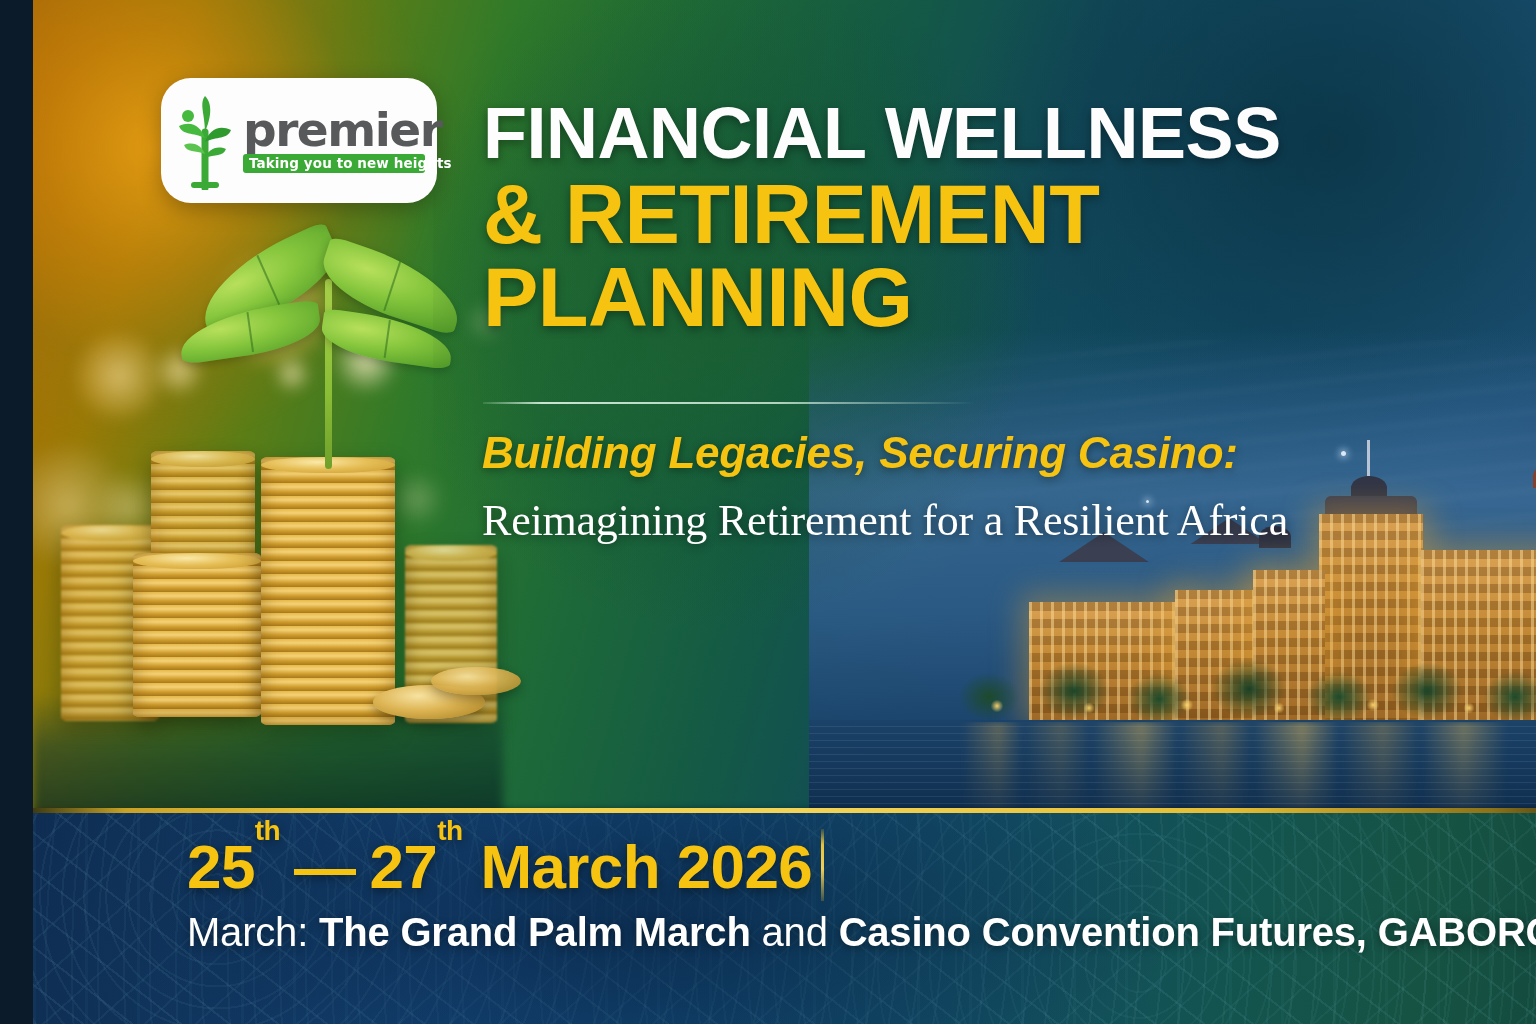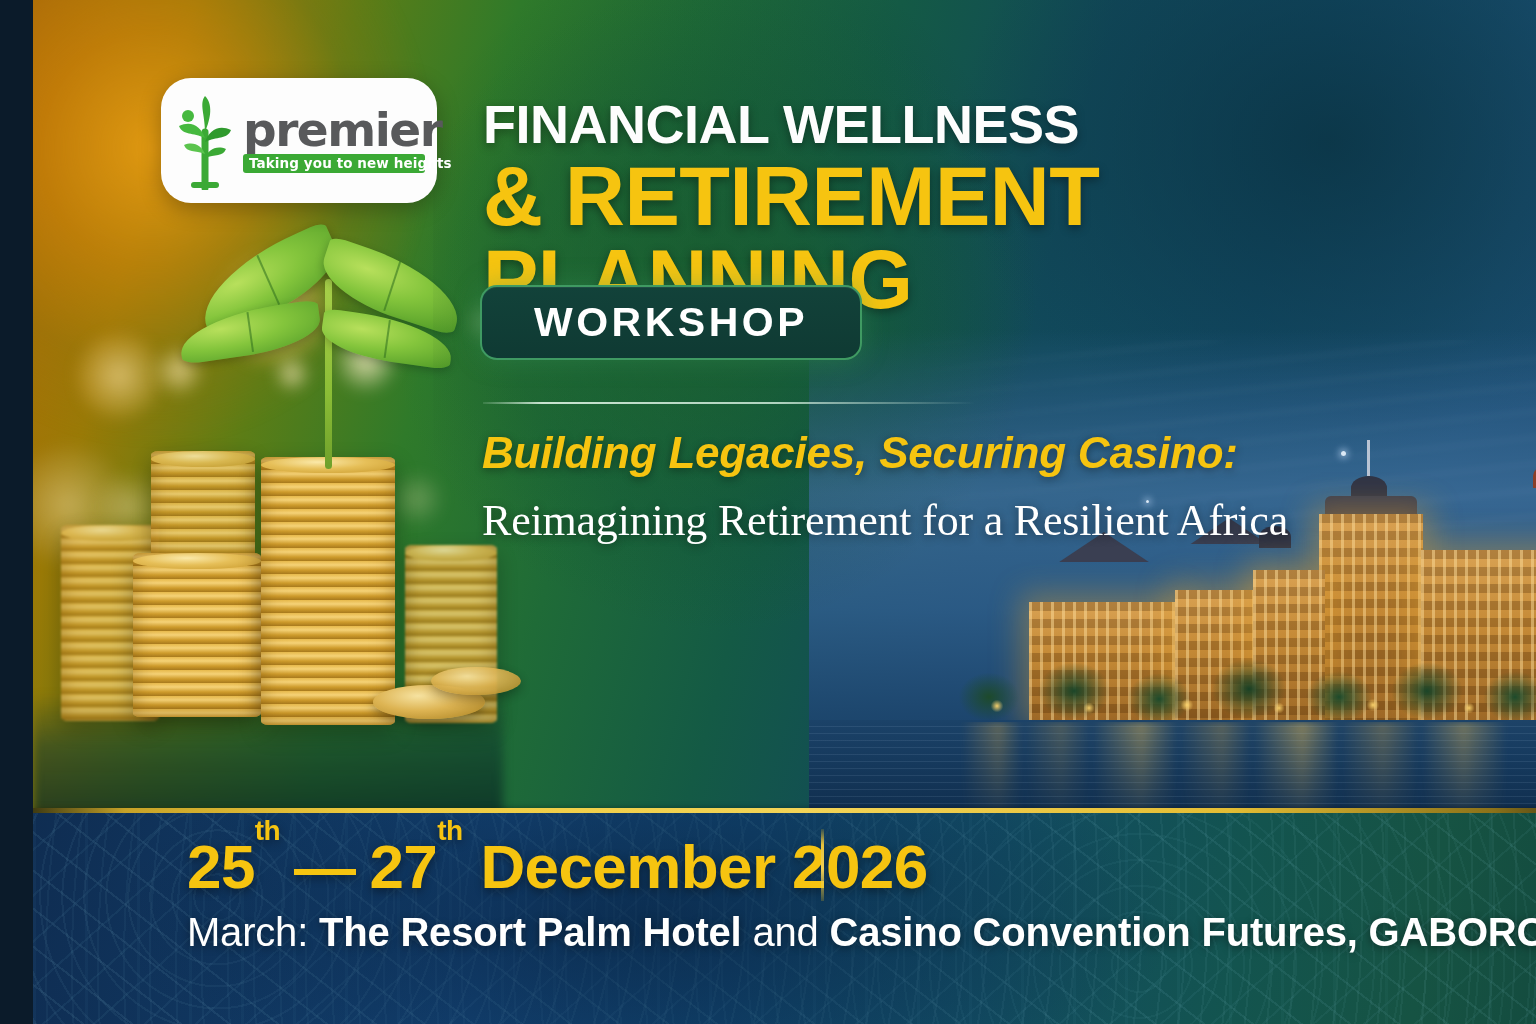--- a/index.html
+++ b/index.html
@@ -200,21 +200,21 @@
   .lw-tag{
     margin-top:3px;background:#3ba935;border-radius:3px;
     color:#ffffff;font-size:13.5px;font-weight:700;
     padding:1px 6px 2px;letter-spacing:.1px;white-space:nowrap;
     font-family:"DejaVu Sans", sans-serif;
   }
 
   
   .headline{position:absolute;left:450px;top:98px;width:1000px;}
   .h-line1{
-    font-size:54px;line-height:.98;font-weight:700;color:#fdfdfd;
+    font-size:72px;line-height:.98;font-weight:700;color:#fdfdfd;
     letter-spacing:-.5px;
     text-shadow:0 3px 10px rgba(0,0,0,.38);
     font-family:"Liberation Sans", sans-serif;
   }
   .h-line2{
     font-size:83px;line-height:1.0;font-weight:700;color:#f6c410;
     letter-spacing:-.5px;margin-top:4px;
     text-shadow:0 3px 10px rgba(0,0,0,.38);
     font-family:"Liberation Sans", sans-serif;
   }
@@ -429,50 +429,47 @@
       <div class="lw-premier">premier</div>
       <div class="lw-tag">Taking you to new heights</div>
     </div>
   </div>
 
   <div class="headline">
     <div class="h-line1">FINANCIAL WELLNESS</div>
     <div class="h-line2">&amp; RETIREMENT PLANNING</div>
   </div>
 
-  <div class="badge">
-    <span>WORKSHOP</span>
-  </div>
 
   <div class="divider"></div>
 
   <div class="tag-yellow">Building Legacies, Securing Casino:</div>
   <div class="tag-white">Reimagining Retirement for a Resilient Africa</div>
 
   <div class="gold-rule"></div>
 
   <div class="footer">
     <div class="footer-pattern"></div>
     <div class="footer-pattern2"></div>
     <div class="footer-veil"></div>
   </div>
 
   <div class="date-line">
     <span>25</span>
       <sup>th</sup>
     <span class="date-dash">—</span>
     <span>27</span>
       <sup>th</sup>
-    <span style="margin-left:18px;">December 2026</span>
+    <span style="margin-left:18px;">March 2026</span>
   </div>
 
   <div class="vdiv"></div>
 
 
   <div class="venue-line">
     <span class="lbl">March:</span>
-    <span class="b">The Resort Palm Hotel</span>
+    <span class="b">The Grand Palm March</span>
     <span class="n">and</span>
     <span class="b">Casino Convention Futures,</span>
     <span class="b">GABORONE,</span>
   </div>
 
 </div>
 
 </body></html>

